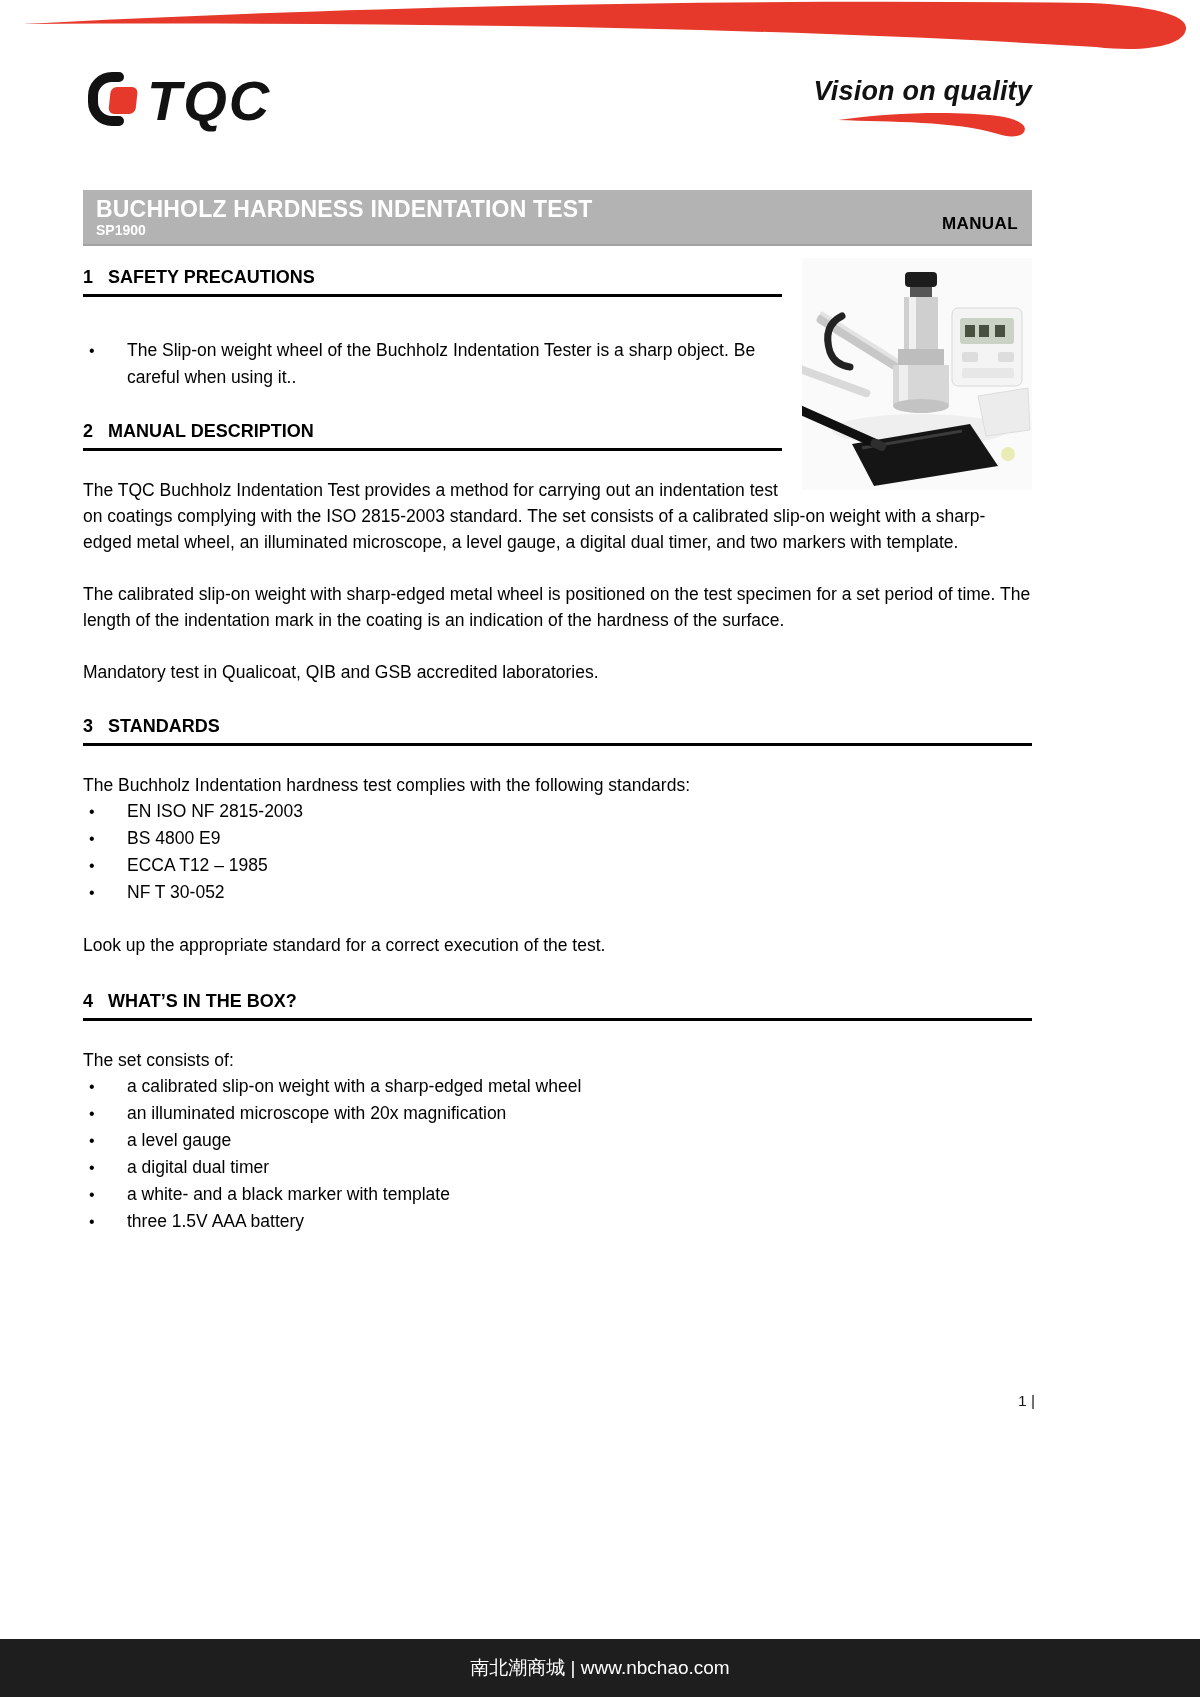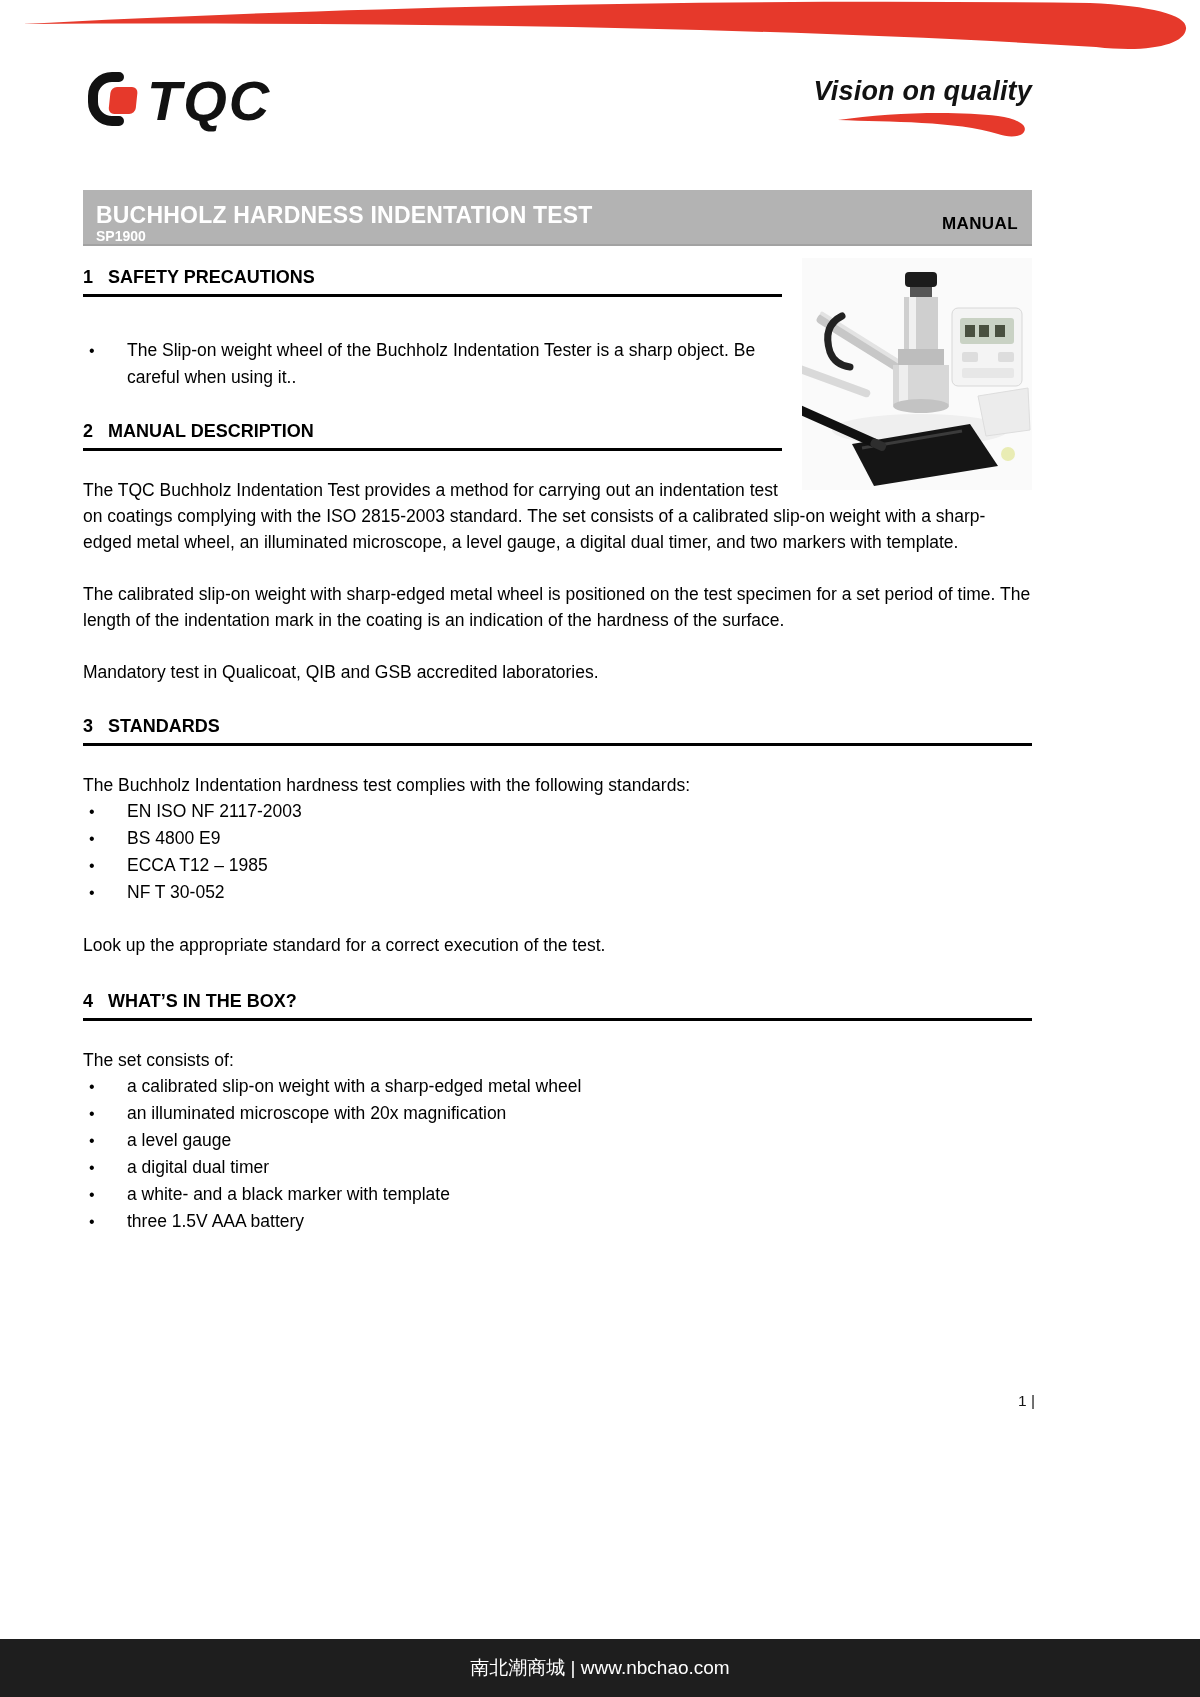--- a/index.html
+++ b/index.html
@@ -35,21 +35,21 @@
   .content {
     position: absolute; left: 83px; top: 190px; width: 949px;
     font-size: 17.5px; line-height: 26px;
   }
 
   .title-bar {
     position: relative;
     background: #b3b3b3;
     border-bottom: 2px solid #a2a2a2;
     height: 56px;
-    padding: 12px 13px 0 13px;
+    padding: 6px 13px 0 13px;
   }
   .tb-title { color: #fff; font-weight: bold; font-size: 23px; line-height: 26px; letter-spacing: 0.2px; }
   .tb-model { color: #fff; font-weight: bold; font-size: 14px; line-height: 17px; }
   .tb-badge {
     position: absolute; right: 14px; bottom: 7px;
     color: #000000; font-weight: bold; font-size: 17px; letter-spacing: 0.4px;
   }
 
   .product-photo {
     float: right;
@@ -194,21 +194,21 @@
     </h2>
     <p class="body">The TQC Buchholz Indentation Test provides a method for carrying out an indentation test on coatings complying with the ISO 2815-2003 standard. The set consists of a calibrated slip-on weight with a sharp-edged metal wheel, an illuminated microscope, a level gauge, a digital dual timer, and two markers with template.</p>
     <p class="body">The calibrated slip-on weight with sharp-edged metal wheel is positioned on the test specimen for a set period of time. The length of the indentation mark in the coating is an indication of the hardness of the surface.</p>
     <p class="body">Mandatory test in Qualicoat, QIB and GSB accredited laboratories.</p>
 
     <h2 class="sec-heading spacer-h3">
       <span class="sec-num">3</span><span>STANDARDS</span>
     </h2>
     <p class="body">The Buchholz Indentation hardness test complies with the following standards:</p>
     <ul class="bullets attached">
-      <li>EN ISO NF 2117-2003</li>
+      <li>EN ISO NF 2815-2003</li>
       <li>BS 4800 E9</li>
       <li>ECCA T12 – 1985</li>
       <li>NF T 30-052</li>
     </ul>
     <p class="body">Look up the appropriate  standard for a correct execution of the test.</p>
 
     <h2 class="sec-heading spacer-h4">
       <span class="sec-num">4</span><span>WHAT’S IN THE BOX?</span>
     </h2>
     <p class="body">The set consists of:</p>

